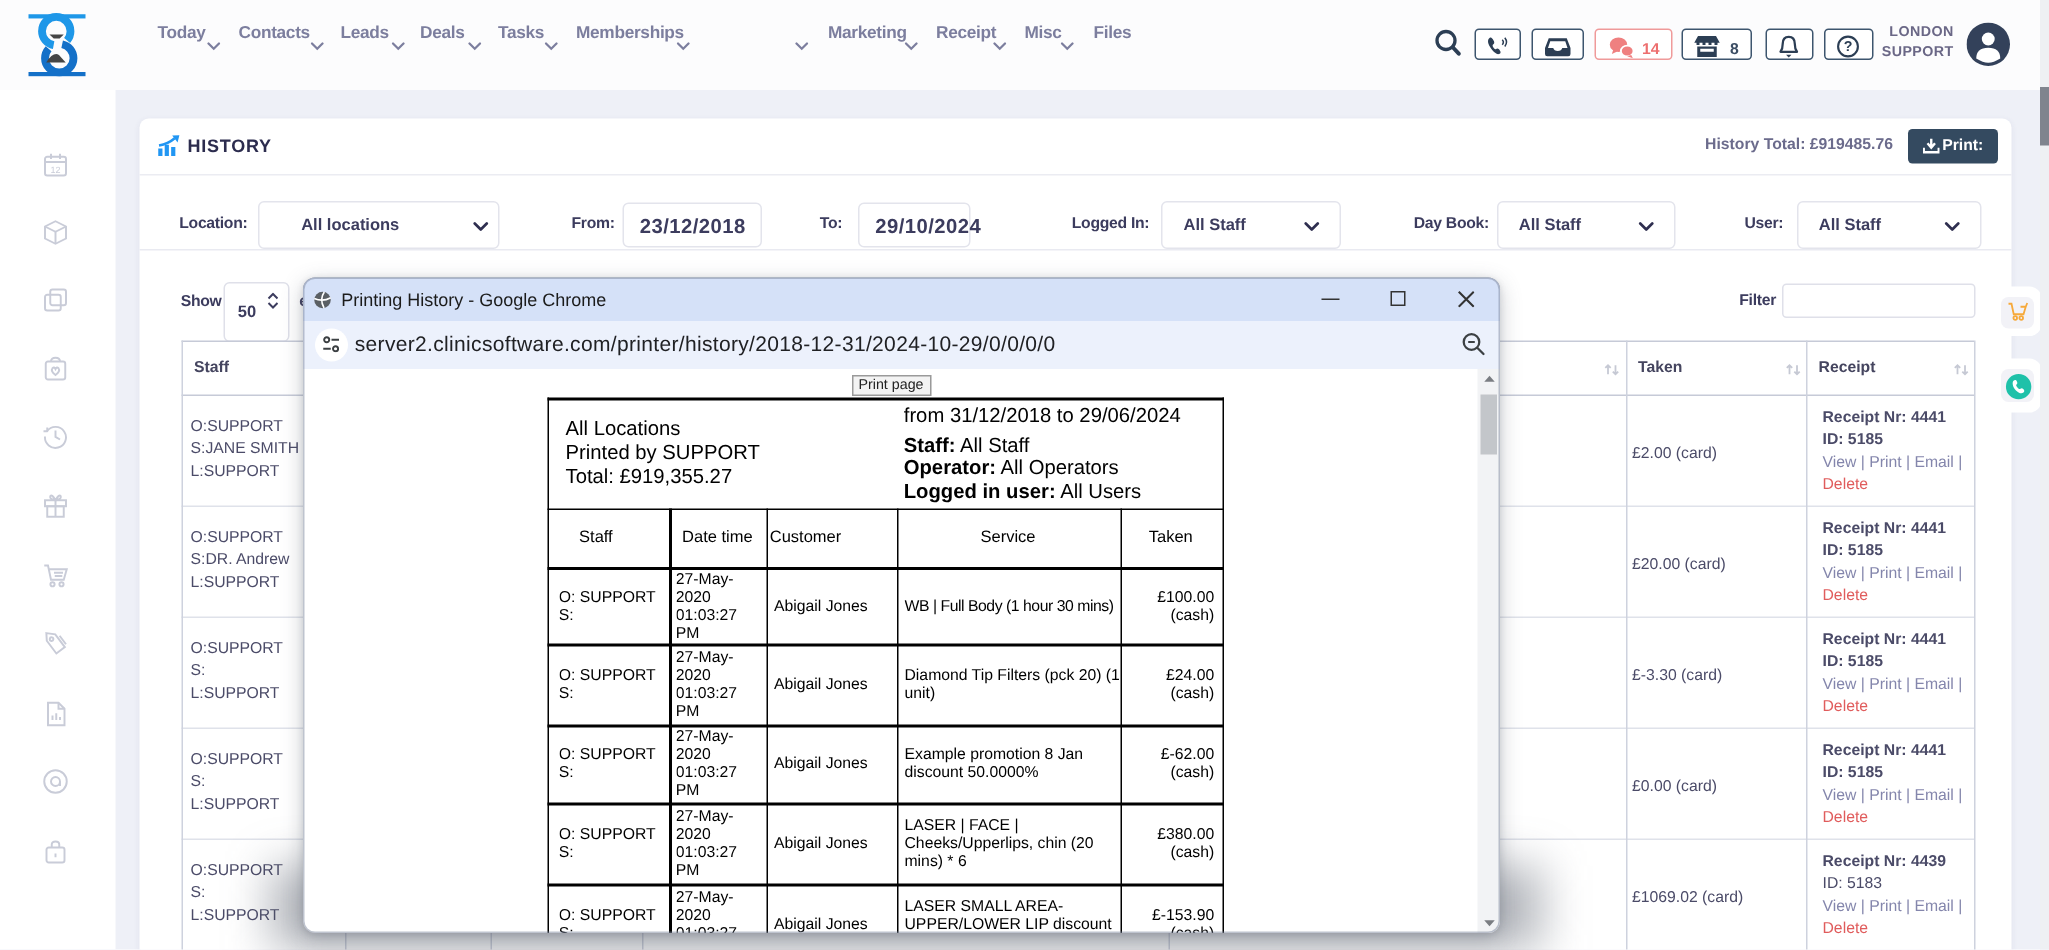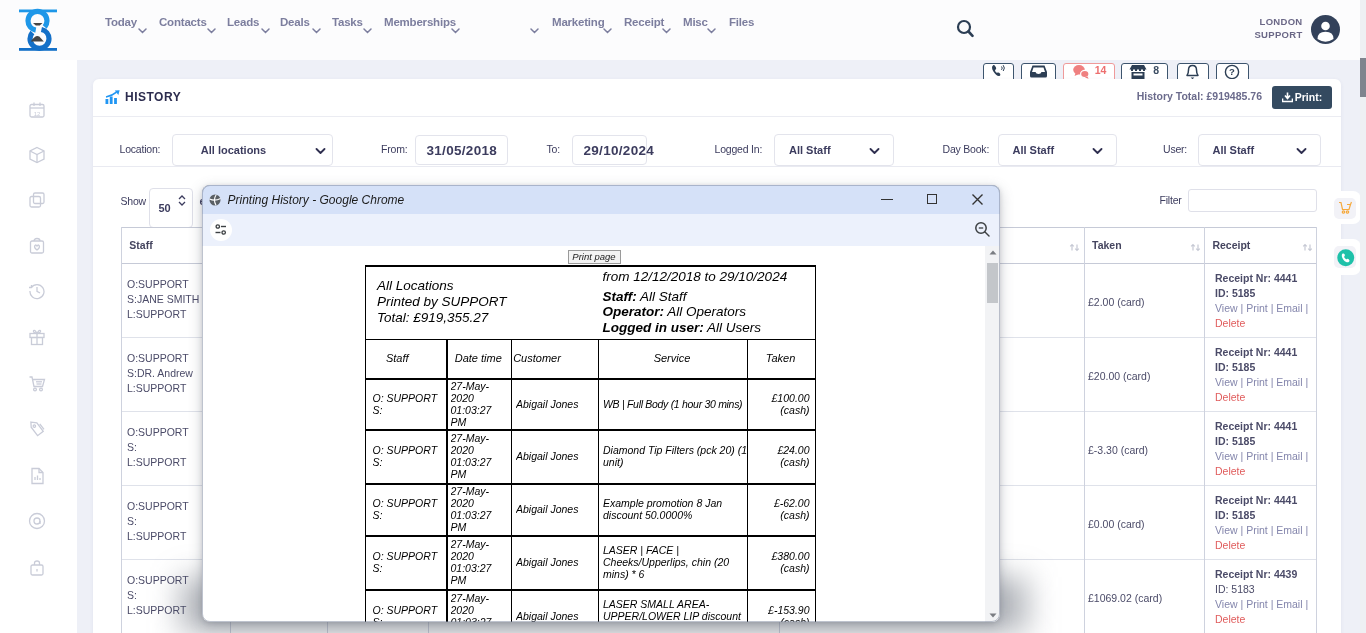--- a/index.html
+++ b/index.html
@@ -2,41 +2,41 @@
 <html><head>
 <meta charset="utf-8">
 <style>
 * { margin:0; padding:0; box-sizing:border-box; }
 body { font-family:"Liberation Sans", sans-serif; }
 #page { position:relative; width:1366px; height:633px; overflow:hidden; background:#eef0f7; }
 .abs { position:absolute; }
 
 #topbar { position:absolute; left:0; top:0; width:1366px; height:60px; background:#fcfcfd; }
 .navitem { position:absolute; top:0; height:44px; display:flex; align-items:center; font-size:11.5px; font-weight:700; color:#7c7e9e; letter-spacing:-.2px; }
-.ibox { position:absolute; top:19.2px; height:20.8px; border:1.2px solid #3d556e; border-radius:3px; background:#fff; display:flex; align-items:flex-start; justify-content:center;margin-top:44px; }
+.ibox { position:absolute; top:19.2px; height:20.8px; border:1.2px solid #3d556e; border-radius:3px; background:#fff; display:flex; align-items:flex-end; justify-content:center; }
 
 #sidebar { position:absolute; left:0; top:60px; width:77px; height:573px; background:#ffffff; }
 .sicon { position:absolute; left:28px; width:18px; height:18px; }
 
 #card { position:absolute; left:93px; top:79px; width:1248px; height:560px; background:#fff; border-radius:6px; box-shadow:0 1px 4px rgba(60,60,110,.07); }
-.flabel { position:absolute; font-size:10.5px; font-weight:400; color:#3c3c5e; letter-spacing:-.2px; }
+.flabel { position:absolute; font-size:10.5px; font-weight:700; color:#3c3c5e; letter-spacing:-.2px; }
 .fsel { position:absolute; top:55px; height:32px; border:1px solid #e3e4ec; border-radius:4px; background:#fff; font-size:11px; font-weight:600; color:#3c3c5e; display:flex; align-items:center; }
 .finput { position:absolute; top:56px; height:30px; border:1px solid #e3e4ec; border-radius:4px; background:#fff; font-size:13.5px; font-weight:700; color:#3c3c5e; letter-spacing:.3px; display:flex; align-items:center; }
 .chev { position:absolute; right:13px; top:13px; }
 
 .th { position:absolute; font-size:10.5px; font-weight:600; color:#45455f; }
 .td { position:absolute; font-size:10.5px; color:#4b4b68; line-height:15px; }
 .vline { position:absolute; width:1px; background:#ced2de; }
 .hline { position:absolute; height:1px; background:#dfe2ea; }
 .sort { position:absolute; }
 .rcpt { position:absolute; font-size:10.5px; color:#4b4b68; line-height:15.3px; }
 .rcpt .lnk { color:#8486ac; }
 .rcpt .del { color:#e05c5c; }
 
-#popup { position:absolute; left:201.5px; top:184.5px; width:798.5px; height:437px; border-radius:8px; background:#737373; box-shadow:0 4px 14px rgba(90,95,108,.32), 0 1px 4px rgba(90,95,108,.2); z-index:10;font-style:italic; }
+#popup { position:absolute; left:201.5px; top:184.5px; width:798.5px; height:437px; border-radius:8px; background:#737373; box-shadow:0 4px 14px rgba(90,95,108,.32), 0 1px 4px rgba(90,95,108,.2); z-index:10; }
 #ptitle { position:absolute; left:0; top:0; width:100%; height:29.5px; background:#d5e1f8; border-radius:8px 8px 0 0; }
 #purl { position:absolute; left:0; top:29.5px; width:100%; height:31.5px; background:#ecf1fc; }
 #pcontent { position:absolute; left:0; top:61px; width:100%; height:376px; background:#fff; border-radius:0 0 8px 8px; overflow:hidden; }
 </style>
 </head>
 <body>
 <div id="page">
 <div id="topbar">
 
   <svg class="abs" style="left:18px;top:7px" width="40" height="46" viewBox="0 0 40 46">
@@ -230,21 +230,21 @@
     <span style="font-size:10.5px;font-weight:700;color:#fff;margin-left:2px">Print:</span>
   </div>
   <div class="abs" style="left:0;top:37px;width:1248px;height:1px;background:#ebecf2"></div>
 
   <div class="flabel" style="left:26.5px;top:63.5px">Location:</div>
   <div class="fsel" style="left:78.8px;width:161px;padding-left:28px">All locations
     <svg class="chev" style="right:6px" width="11" height="7" viewBox="0 0 11 7">
           <path d="M1.5 1 L5.5 5 L9.5 1" stroke="#2f2f50" stroke-width="1.8" fill="none" stroke-linecap="round" stroke-linejoin="round"></path>
         </svg></div>
   <div class="flabel" style="left:288px;top:63.5px">From:</div>
-  <div class="finput" style="left:321.5px;width:93px;padding-left:11px">31/05/2018</div>
+  <div class="finput" style="left:321.5px;width:93px;padding-left:11px">23/12/2018</div>
   <div class="flabel" style="left:453.5px;top:63.5px">To:</div>
   <div class="finput" style="left:478.5px;width:75px;padding-left:11px">29/10/2024</div>
   <div class="flabel" style="left:621.5px;top:63.5px">Logged In:</div>
   <div class="fsel" style="left:681px;width:120px;padding-left:14px">All Staff
     <svg class="chev" width="11" height="7" viewBox="0 0 11 7">
           <path d="M1.5 1 L5.5 5 L9.5 1" stroke="#2f2f50" stroke-width="1.8" fill="none" stroke-linecap="round" stroke-linejoin="round"></path>
         </svg></div>
   <div class="flabel" style="left:849.5px;top:63.5px">Day Book:</div>
   <div class="fsel" style="left:904.5px;width:119.5px;padding-left:14px">All Staff
     <svg class="chev" width="11" height="7" viewBox="0 0 11 7">
@@ -367,20 +367,21 @@
       </svg>
   </div>
   <div id="purl">
     <div class="abs" style="left:8.5px;top:4.5px;width:22px;height:22px;background:#fff;border-radius:50%"></div>
     <svg class="abs" style="left:13.5px;top:10px" width="12" height="11" viewBox="0 0 12 11">
         <circle cx="2.8" cy="2.5" r="1.7" fill="none" stroke="#3c4043" stroke-width="1.3"></circle>
         <line x1="6" y1="2.5" x2="11" y2="2.5" stroke="#3c4043" stroke-width="1.4"></line>
         <circle cx="8.7" cy="8.5" r="1.7" fill="none" stroke="#3c4043" stroke-width="1.3"></circle>
         <line x1="0.5" y1="8.5" x2="5.5" y2="8.5" stroke="#3c4043" stroke-width="1.4"></line>
       </svg>
+    <div class="abs" style="left:35px;top:7px;font-size:14px;color:#202124;letter-spacing:.22px">server2.clinicsoftware.com/printer/history/2018-12-31/2024-10-29/0/0/0/0</div>
     <svg class="abs" style="left:772px;top:6.5px" width="17" height="17" viewBox="0 0 17 17">
         <circle cx="7" cy="7" r="5.2" stroke="#3c4043" stroke-width="1.5" fill="none"></circle>
         <line x1="11" y1="11" x2="15" y2="15" stroke="#3c4043" stroke-width="1.5" stroke-linecap="round"></line>
         <line x1="4.8" y1="7" x2="9.2" y2="7" stroke="#3c4043" stroke-width="1.3"></line>
       </svg>
   </div>
   <div id="pcontent">
     <div class="abs" style="left:366px;top:4px;width:53px;height:14px;background:#f3f3f3;border:1px solid #9a9a9a;font-size:9.5px;color:#222;display:flex;align-items:center;justify-content:center">Print page</div>
     <div id="ptablewrap">
       <div class="abs" style="left:163px;top:19.5px;width:451.5px;height:1.5px;background:#000"></div>
@@ -390,21 +391,21 @@
       <div class="abs" style="left:163px;top:237.5px;width:451.5px;height:1.5px;background:#000"></div>
       <div class="abs" style="left:163px;top:289.8px;width:451.5px;height:1.5px;background:#000"></div>
       <div class="abs" style="left:163px;top:343.8px;width:451.5px;height:1.5px;background:#000"></div>
       <div class="abs" style="left:163px;top:19.5px;width:1.5px;height:356.5px;background:#000"></div>
       <div class="abs" style="left:613px;top:19.5px;width:1.5px;height:356.5px;background:#000"></div>
       <div class="abs" style="left:244.5px;top:93px;width:1.5px;height:283px;background:#000"></div>
       <div class="abs" style="left:309px;top:93px;width:1.5px;height:283px;background:#000"></div>
       <div class="abs" style="left:396px;top:93px;width:1.5px;height:283px;background:#000"></div>
       <div class="abs" style="left:545px;top:93px;width:1.5px;height:283px;background:#000"></div>
       <div class="abs" style="left:175.5px;top:32.5px;font-size:13.5px;color:#000;line-height:15.8px">All Locations<br>Printed by SUPPORT<br>Total: £919,355.27</div>
-      <div class="abs" style="left:401px;top:23.5px;font-size:13.5px;color:#000;line-height:15.2px">from 12/12/2018 to 29/10/2024</div>
+      <div class="abs" style="left:401px;top:23.5px;font-size:13.5px;color:#000;line-height:15.2px">from 31/12/2018 to 29/06/2024</div>
       <div class="abs" style="left:401px;top:43.7px;font-size:13.5px;color:#000;line-height:15.2px"><b>Staff:</b> All Staff<br><b>Operator:</b> All Operators<br><b>Logged in user:</b> All Users</div>
       <div class="abs" style="left:163px;top:93px;width:81.5px;height:39.8px;display:flex;align-items:center;justify-content:center;font-size:11px;color:#000">
           <span style="transform:translateX(-8px)">Staff</span>
         </div>
       <div class="abs" style="left:244.5px;top:93px;width:64.5px;height:39.8px;display:flex;align-items:center;justify-content:center;font-size:11px;color:#000">Date time</div>
       <div class="abs" style="left:309px;top:93px;width:87px;height:39.8px;display:flex;align-items:center;justify-content:center;font-size:11px;color:#000">
           <span style="transform:translateX(-17px)">Customer</span>
         </div>
       <div class="abs" style="left:396px;top:93px;width:149px;height:39.8px;display:flex;align-items:center;justify-content:center;font-size:11px;color:#000">Service</div>
       <div class="abs" style="left:545px;top:93px;width:68px;height:39.8px;display:flex;align-items:center;justify-content:center;font-size:11px;color:#000">Taken</div>

